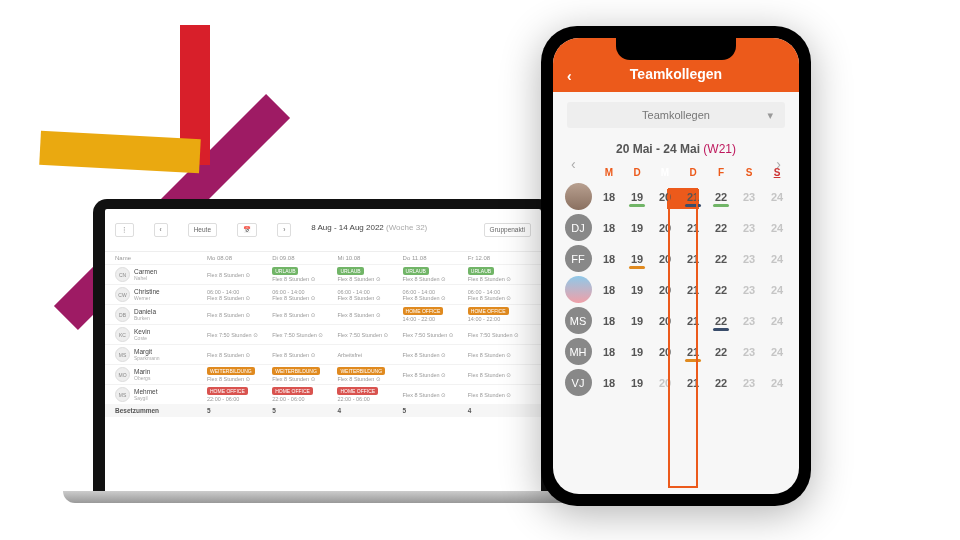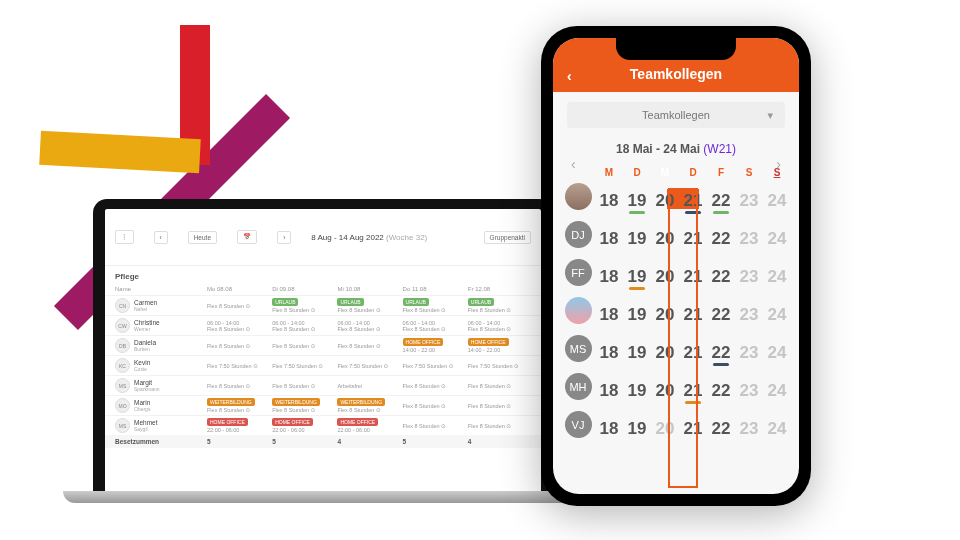--- a/index.html
+++ b/index.html
@@ -9,21 +9,21 @@
   .bar { position: absolute; }
   .bar-yellow { background: #eaa910; width: 160px; height: 34px; left: 40px; top: 135px; transform: rotate(3deg); }
   .bar-red { background: #d81f2a; width: 30px; height: 140px; left: 180px; top: 25px; }
   .bar-purple { background: #9e1b64; width: 34px; height: 300px; left: 155px; top: 62px; transform: rotate(45deg); }
   
   
   .laptop-body { position: absolute; left: 93px; top: 199px; width: 460px; height: 294px; background: #111; border-radius: 14px 14px 0 0; padding: 10px 12px 0; }
   .laptop-screen { width: 100%; height: 100%; background: #fff; border-radius: 2px; overflow: hidden; font-size: 6.5px; color: #666; }
   .laptop-base { position: absolute; left: 63px; top: 491px; width: 520px; height: 12px; background: linear-gradient(#ccc, #999); border-radius: 0 0 28px 28px; }
   
-  .lt-toolbar { display: flex; align-items: center; gap: 20px; padding: 21px 10px; border-bottom: 1px solid #eee; }
+  .lt-toolbar { display: flex; gap: 20px; padding: 14px 10px; border-bottom: 1px solid #eee; }
   .lt-btn { border: 1px solid #ddd; padding: 2px 5px; border-radius: 2px; }
   .lt-range { font-size: 8px; color: #444; }
   .lt-week { color: #aaa; }
   .lt-title { padding: 6px 10px 2px; font-weight: 600; color: #555; font-size: 8px; }
   .lt-head { display: grid; grid-template-columns: 90px repeat(5, 1fr); padding: 3px 10px; gap: 2px; font-size: 6px; color: #999; }
   .lt-row { display: grid; grid-template-columns: 90px repeat(5, 1fr); padding: 2px 10px; gap: 2px; align-items: center; border-top: 1px solid #f2f2f2; }
   .lt-person { display: flex; gap: 4px; align-items: center; }
   .lt-ava { width: 15px; height: 15px; border-radius: 50%; background: #eee; display: flex; align-items: center; justify-content: center; font-size: 5px; color: #888; border: 1px solid #ddd; }
   .lt-n { font-size: 6.5px; color: #444; }
   .lt-s { font-size: 5px; color: #aaa; }
@@ -37,31 +37,31 @@
   
   .phone { position: absolute; left: 541px; top: 26px; width: 270px; height: 480px; background: #000; border-radius: 36px; padding: 12px; box-shadow: 0 8px 40px rgba(0,0,0,.3); }
   .notch { position: absolute; top: 12px; left: 50%; transform: translateX(-50%); width: 120px; height: 22px; background: #000; border-radius: 0 0 14px 14px; z-index: 2; }
   .phone-screen { width: 100%; height: 100%; background: #f7f7f7; border-radius: 26px; overflow: hidden; position: relative; }
   
   .ph-header { background: #ec5a1b; color: #fff; text-align: center; padding: 28px 0 10px; font-weight: 700; font-size: 14px; position: relative; }
   .ph-back { position: absolute; left: 14px; top: 30px; font-size: 14px; }
   .ph-drop { margin: 10px 14px; background: #eee; color: #777; padding: 7px; text-align: center; border-radius: 3px; font-size: 11px; position: relative; }
   .ph-drop::after { content: "▾"; position: absolute; right: 12px; color: #999; }
   .ph-range { text-align: center; font-size: 12px; font-weight: 600; color: #555; padding: 4px 0 8px; position: relative; }
-  .ph-range .wk { color: #6d28d9; font-weight: 400; }
+  .ph-range .wk { color: #be185d; font-weight: 400; }
   .ph-nav { position: absolute; top: 118px; font-size: 14px; color: #aaa; }
   .ph-nav.l { left: 18px; } .ph-nav.r { right: 18px; }
   
   .ph-days { display: grid; grid-template-columns: 34px repeat(7, 1fr); margin: 0 8px; font-size: 10px; }
   .ph-dh { text-align: center; color: #ec5a1b; font-weight: 600; padding: 3px 0; }
   .ph-dh.sun { color: #c33; text-decoration: underline; }
   .ph-av { width: 27px; height: 27px; border-radius: 50%; background: #888; color:#fff; display:flex; align-items:center; justify-content:center; font-size:11px; margin: 2px auto;}
   .ph-av.img1 { background: linear-gradient(#b8a090, #8a7060); }
   .ph-av.img2 { background: linear-gradient(#8fc8e8, #f0a0a8); }
-  .ph-c { text-align: center; padding: 10px 0 8px; font-size: 17px; color: #555; font-weight: 600; position: relative; }
+  .ph-c { text-align: center; padding: 10px 0 8px; font-size: 11px; color: #555; font-weight: 600; position: relative; }
   .ph-c.muted { color: #c5c5c5; }
   .ph-c .bar-u { position:absolute; bottom:5px; left:50%; transform:translateX(-50%); width:16px; height:3px; border-radius:2px;}
   .bg-gr { background:#71b567;} .bg-or{background:#e08a1f;} .bg-nv{background:#3a4d6b;}
   .ph-today { position:absolute; left:115px; top:150px; width:30px; height:300px; border:2px solid #ec5a1b; pointer-events:none;}
   .ph-today-h { position:absolute; left:114px; top:151px; width:32px; height:20px; background:#ec5a1b;}
 </style>
 </head>
 <body>
 
 <div class="bar bar-purple"></div>
@@ -73,21 +73,20 @@
     <div class="lt-toolbar">
       <span class="lt-btn">⋮</span>
       <span class="lt-btn">‹</span>
       <span class="lt-btn">Heute</span>
       <span class="lt-btn">📅</span>
       <span class="lt-btn">›</span>
       <span class="lt-range"><span>8 Aug - 14 Aug 2022</span> <span class="lt-week">(Woche 32)</span></span>
       <span style="flex:1"></span>
       <span class="lt-btn">Gruppenakti</span>
     </div>
-    <div class="lt-title">Pflege</div>
     <div class="lt-head">
       <div>Name</div>
       <div>Mo 08.08</div>
       <div>Di 09.08</div>
       <div>Mi 10.08</div>
       <div>Do 11.08</div>
       <div>Fr 12.08</div>
     </div>
     <div id="lt-rows">
         <div class="lt-row">
@@ -205,21 +204,21 @@
   <div class="notch"></div>
   <div class="phone-screen">
     <div class="ph-header">
       <span class="ph-back">‹</span>
       <span>Teamkollegen</span>
     </div>
     <div class="ph-drop">Teamkollegen</div>
     <span class="ph-nav l">‹</span>
     <span class="ph-nav r">›</span>
     <div class="ph-range">
-      <span>18 Mai - 24 Mai</span> <span class="wk">(W21)</span>
+      <span>20 Mai - 24 Mai</span> <span class="wk">(W21)</span>
     </div>
     <div class="ph-today-h"></div>
     <div class="ph-days" id="ph-grid">
         <div></div>
         <div class="ph-dh " style="">M</div>
         <div class="ph-dh " style="">D</div>
         <div class="ph-dh " style="color:#fff;position:relative;z-index:3">M</div>
         <div class="ph-dh " style="">D</div>
         <div class="ph-dh " style="">F</div>
         <div class="ph-dh " style="">S</div>

